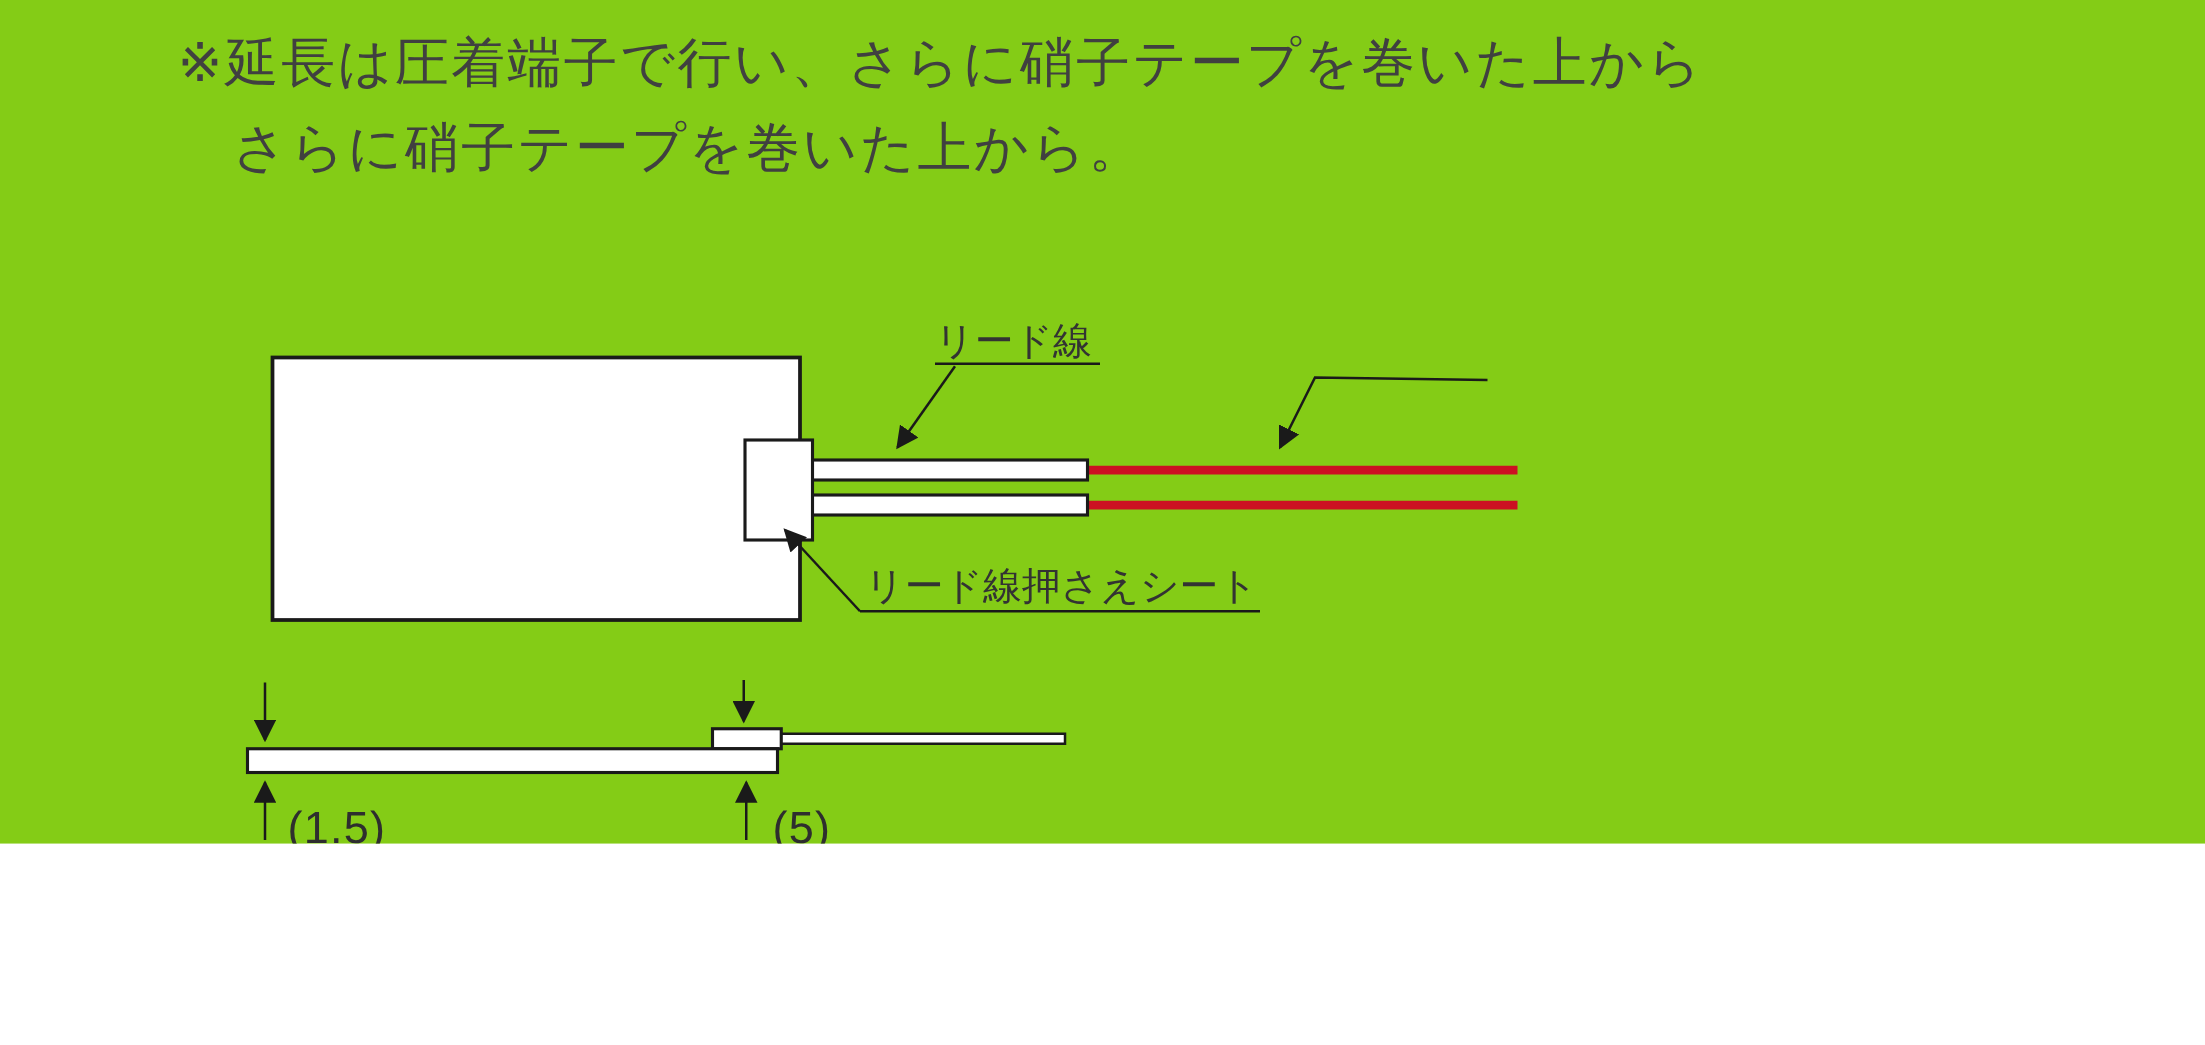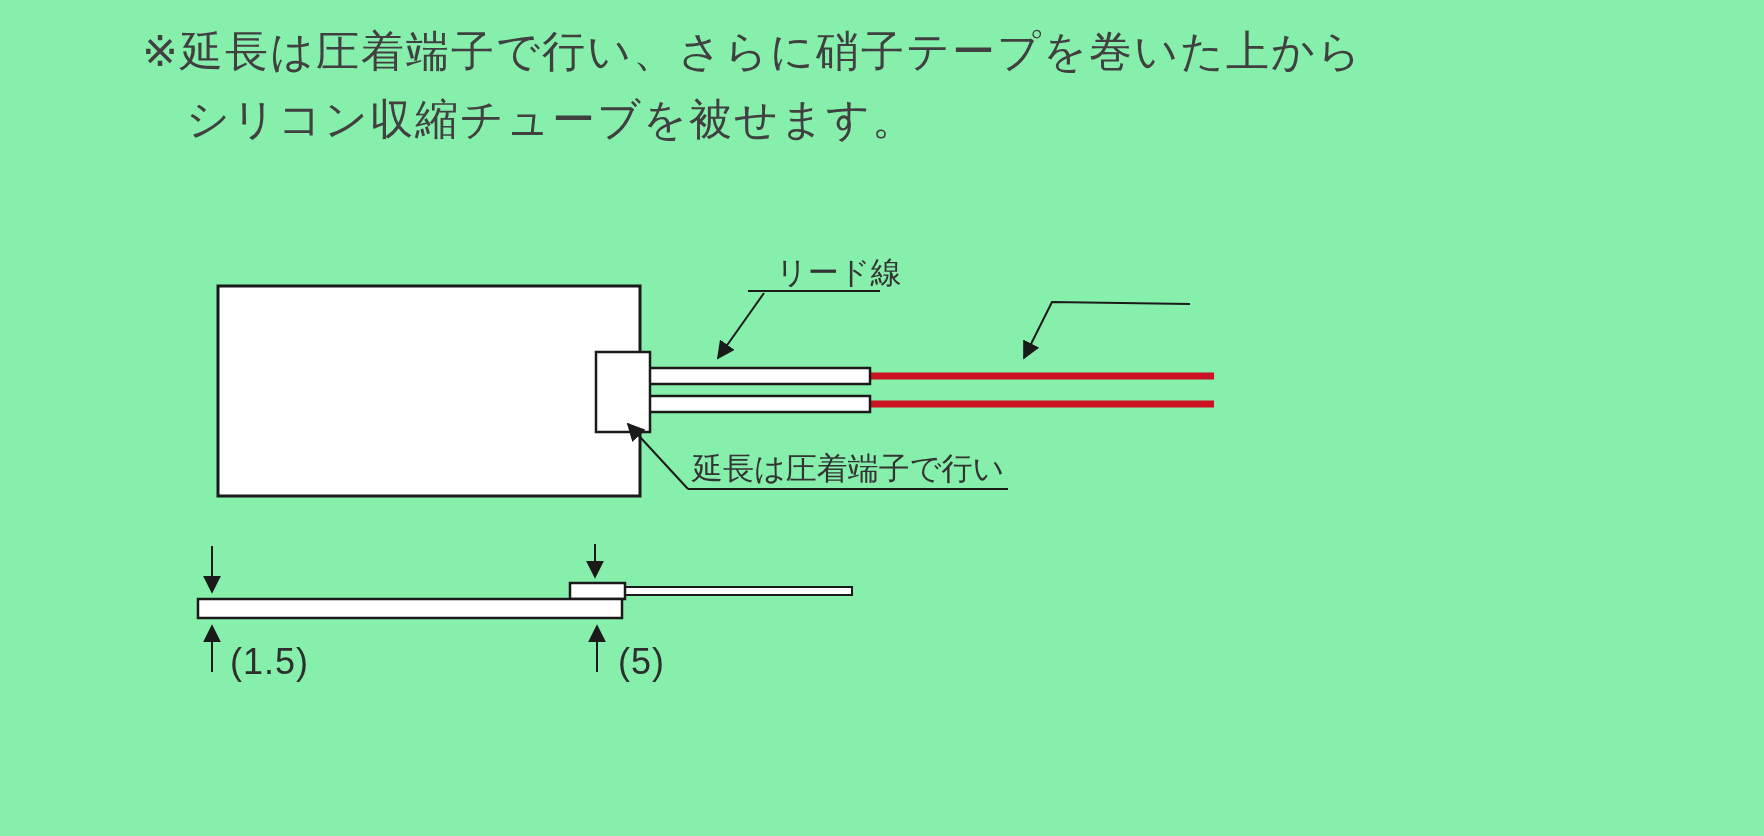--- a/index.html
+++ b/index.html
@@ -6,22 +6,22 @@
     margin: 0;
     padding: 0;
     background: #ffffff;
   }
   body {
     font-family: "Liberation Sans", "DejaVu Sans", sans-serif;
   }
   .stage {
     position: relative;
     width: 1764px;
-    height: 836px;
-    background: #86efac;
+    height: 675px;
+    background: #84cc16;
     overflow: hidden;
   }
   .stage svg {
     position: absolute;
     left: 0;
     top: 0;
   }
   .label {
     position: absolute;
     white-space: nowrap;
@@ -87,24 +87,24 @@
 
     <rect x="198" y="599" width="424" height="19" class="outline" stroke-width="2.5"></rect>
 
     <line x1="212" y1="546" x2="212" y2="592" class="thinline" stroke-width="2" marker-end="url(#arrow)"></line>
     <line x1="212" y1="672" x2="212" y2="626" class="thinline" stroke-width="2" marker-end="url(#arrow)"></line>
     <line x1="595" y1="544" x2="595" y2="577" class="thinline" stroke-width="2" marker-end="url(#arrow)"></line>
     <line x1="597" y1="672" x2="597" y2="626" class="thinline" stroke-width="2" marker-end="url(#arrow)"></line>
   </svg>
 
   <div class="label note-line" style="left:142px; top:26px;">※延長は圧着端子で行い、さらに硝子テープを巻いた上から</div>
-  <div class="label note-line" style="left:186px; top:94px;">シリコン収縮チューブを被せます。</div>
+  <div class="label note-line" style="left:186px; top:94px;">さらに硝子テープを巻いた上から。</div>
 
-  <div class="label callout" style="left:776px; top:254px;">リード線</div>
+  <div class="label callout" style="left:748px; top:254px;">リード線</div>
 
 
-  <div class="label callout" style="left:692px; top:450px;">延長は圧着端子で行い</div>
+  <div class="label callout" style="left:692px; top:450px;">リード線押さえシート</div>
 
   <div class="label dim" style="left:230px; top:640px;">(1.5)</div>
 
   <div class="label dim" style="left:618px; top:640px;">(5)</div>
 
 </div>
 
 </body></html>

